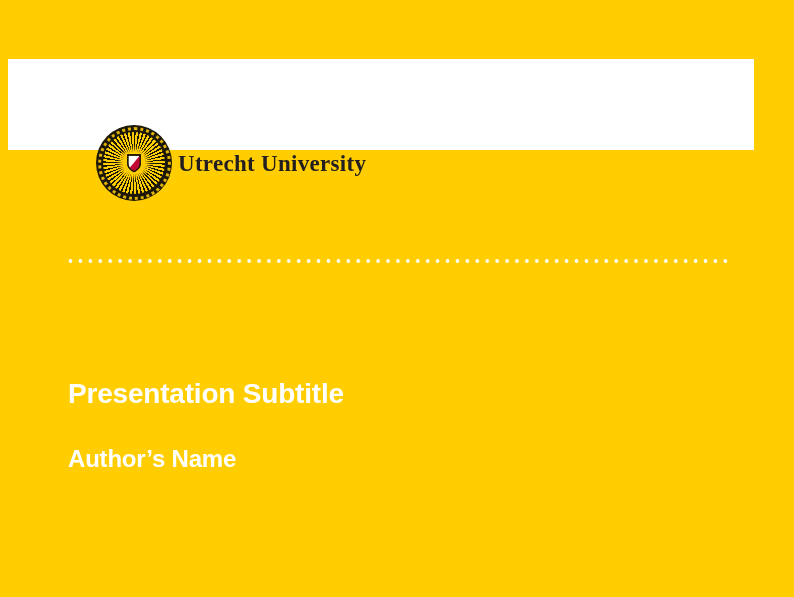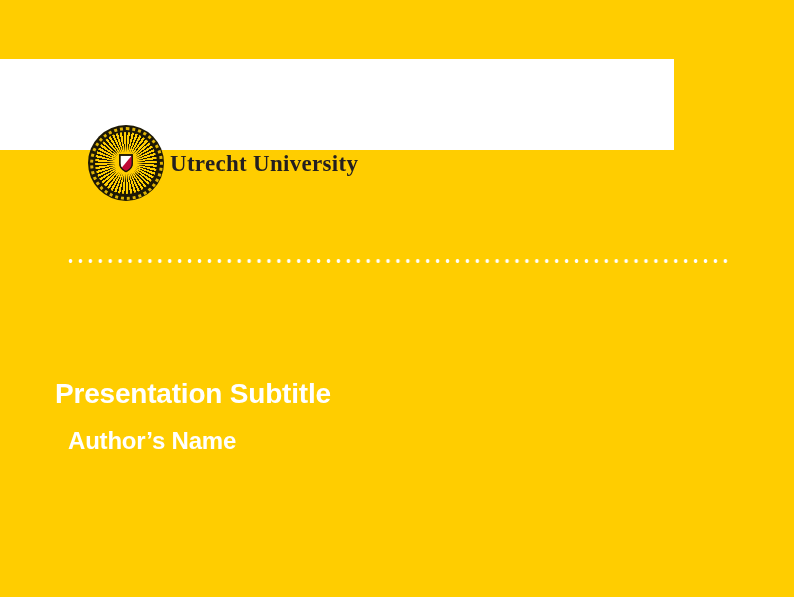--- a/index.html
+++ b/index.html
@@ -8,21 +8,21 @@
     width:794px;height:597px;
     background:#FFCD00;
     overflow:hidden;
     font-family:"Liberation Sans", sans-serif;
   }
   .band-top{
     position:absolute;left:0;top:0;width:794px;height:59px;
     background:#FFCD00;
   }
   .band-white{
-    position:absolute;left:0;top:59px;width:674px;height:91px;
+    position:absolute;left:8px;top:59px;width:746px;height:91px;
     background:#FFFFFF;
   }
   
   .logo{
     position:absolute;left:88px;top:66px;width:76px;height:76px;
     border-radius:50%;background:#1D1805;
   }
   .logo-ring-text{
     position:absolute;inset:1.5px;border-radius:50%;
     border:3px dotted #E9BC06;
@@ -56,27 +56,27 @@
     letter-spacing:-0.3px;
     color:#FFFFFF;white-space:nowrap;
   }
   .dotted-rule{
     position:absolute;left:68px;top:257px;width:663px;height:8px;
     background-image:radial-gradient(circle at 2.5px 4px,#FFFFFF 1.6px,rgba(255,255,255,0) 2.15px);
     background-size:9.93px 8px;
     background-repeat:repeat-x;
   }
   .subtitle{
-    position:absolute;left:55px;top:380px;
+    position:absolute;left:68px;top:380px;
     font-size:28px;font-weight:700;line-height:1;
     letter-spacing:-0.2px;
     color:#FFFFFF;white-space:nowrap;
   }
   .author{
-    position:absolute;left:68px;top:429px;
+    position:absolute;left:68px;top:447px;
     font-size:24px;font-weight:700;line-height:1;
     letter-spacing:-0.2px;
     color:#FFFFFF;white-space:nowrap;
   }
 </style>
 </head>
 <body>
 
 <div class="slide">
 

